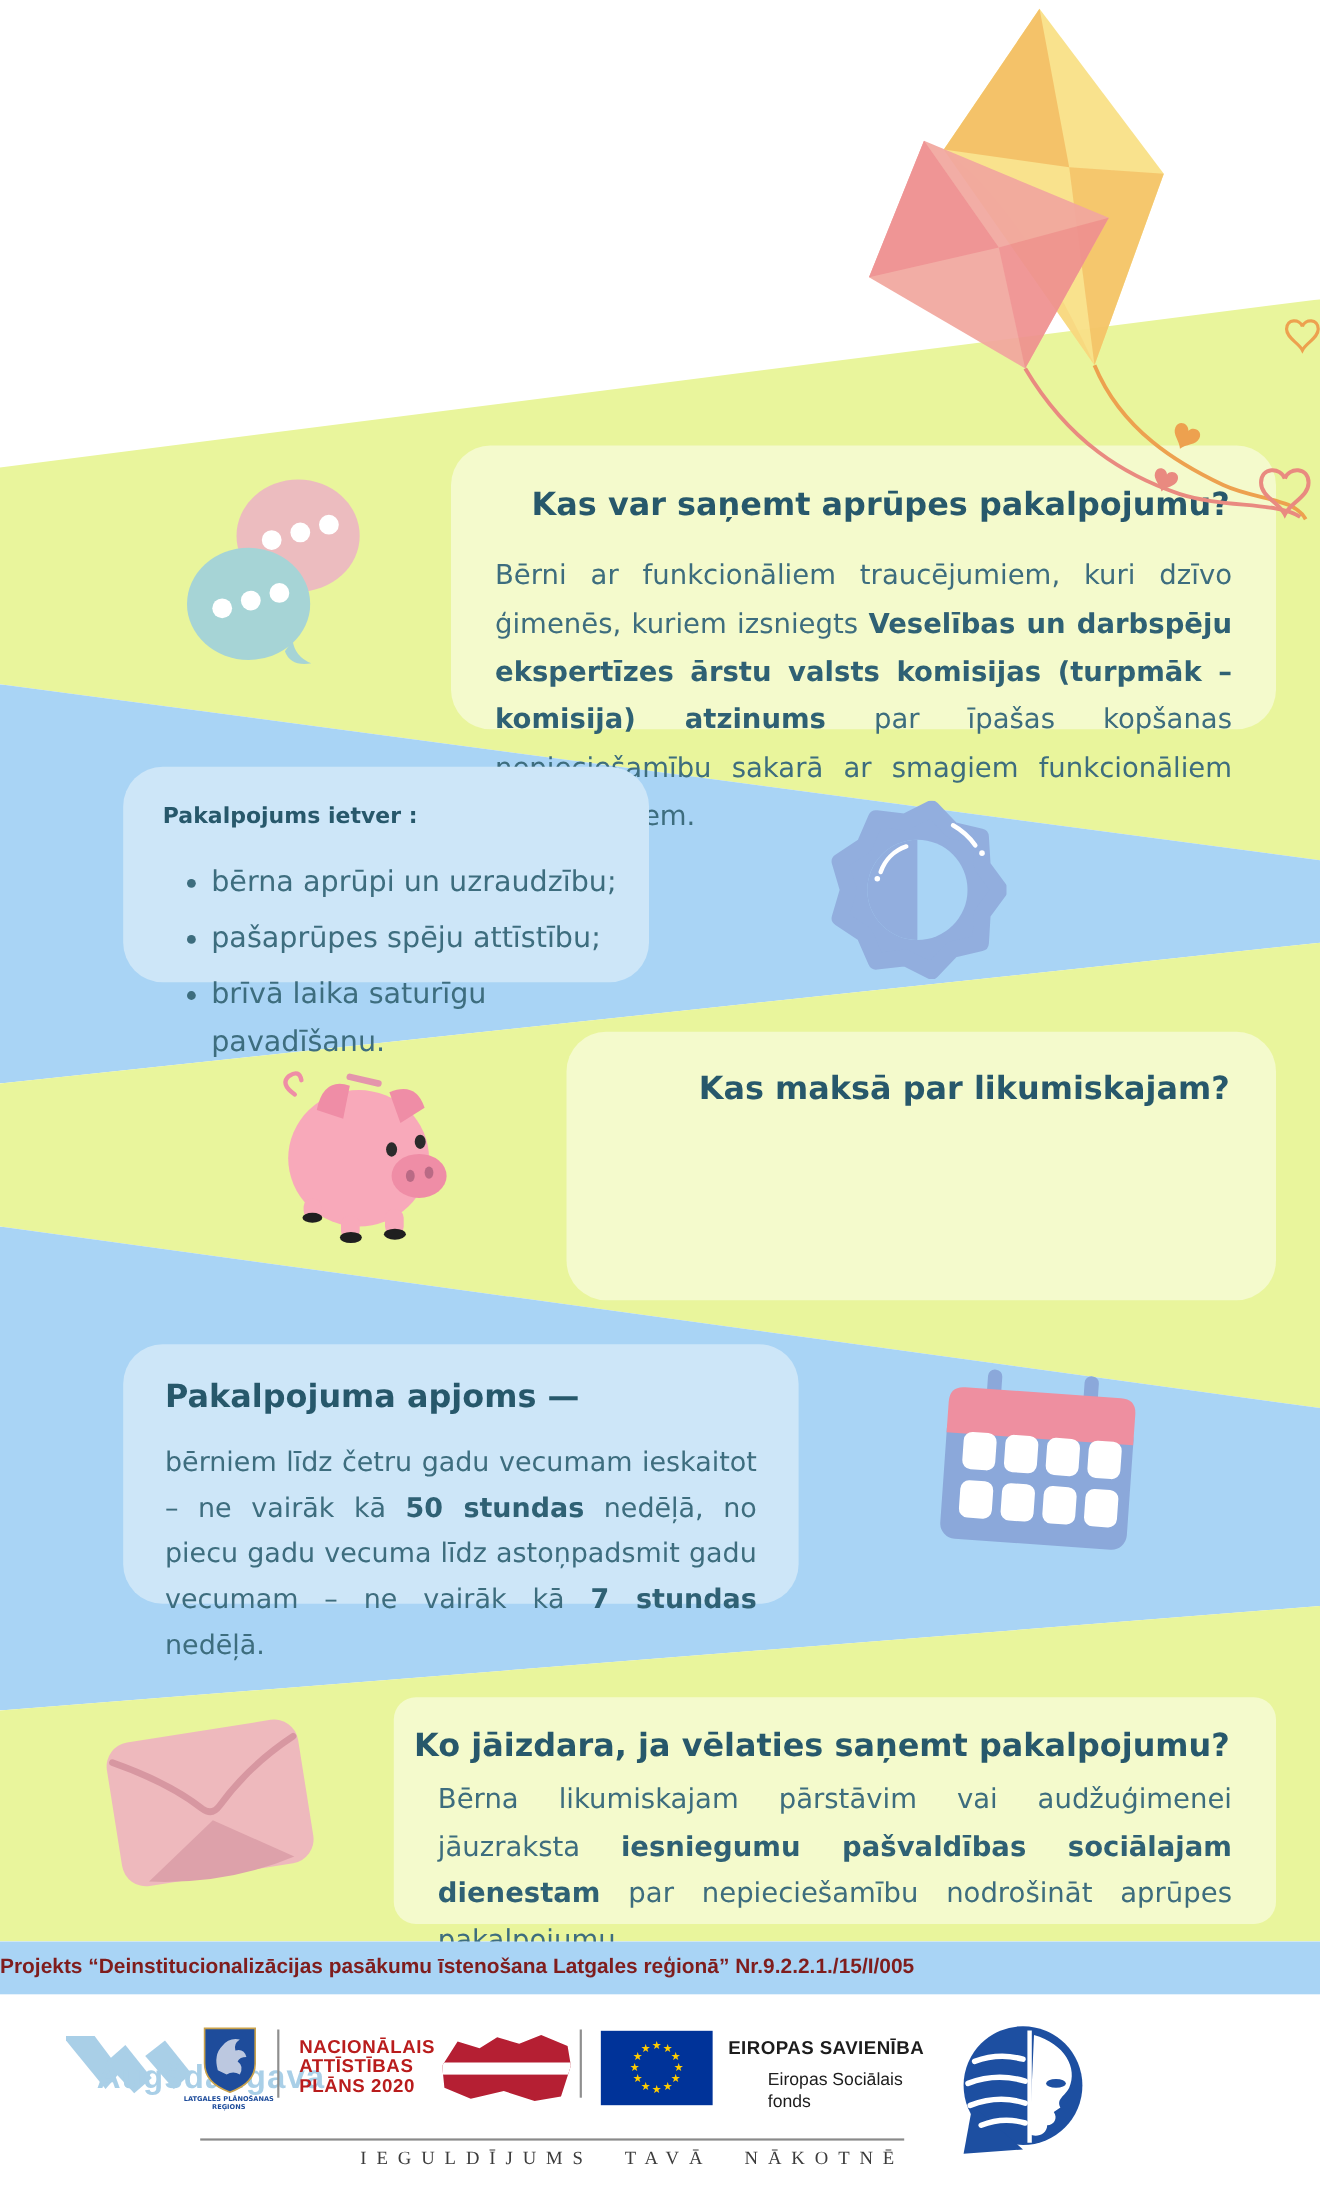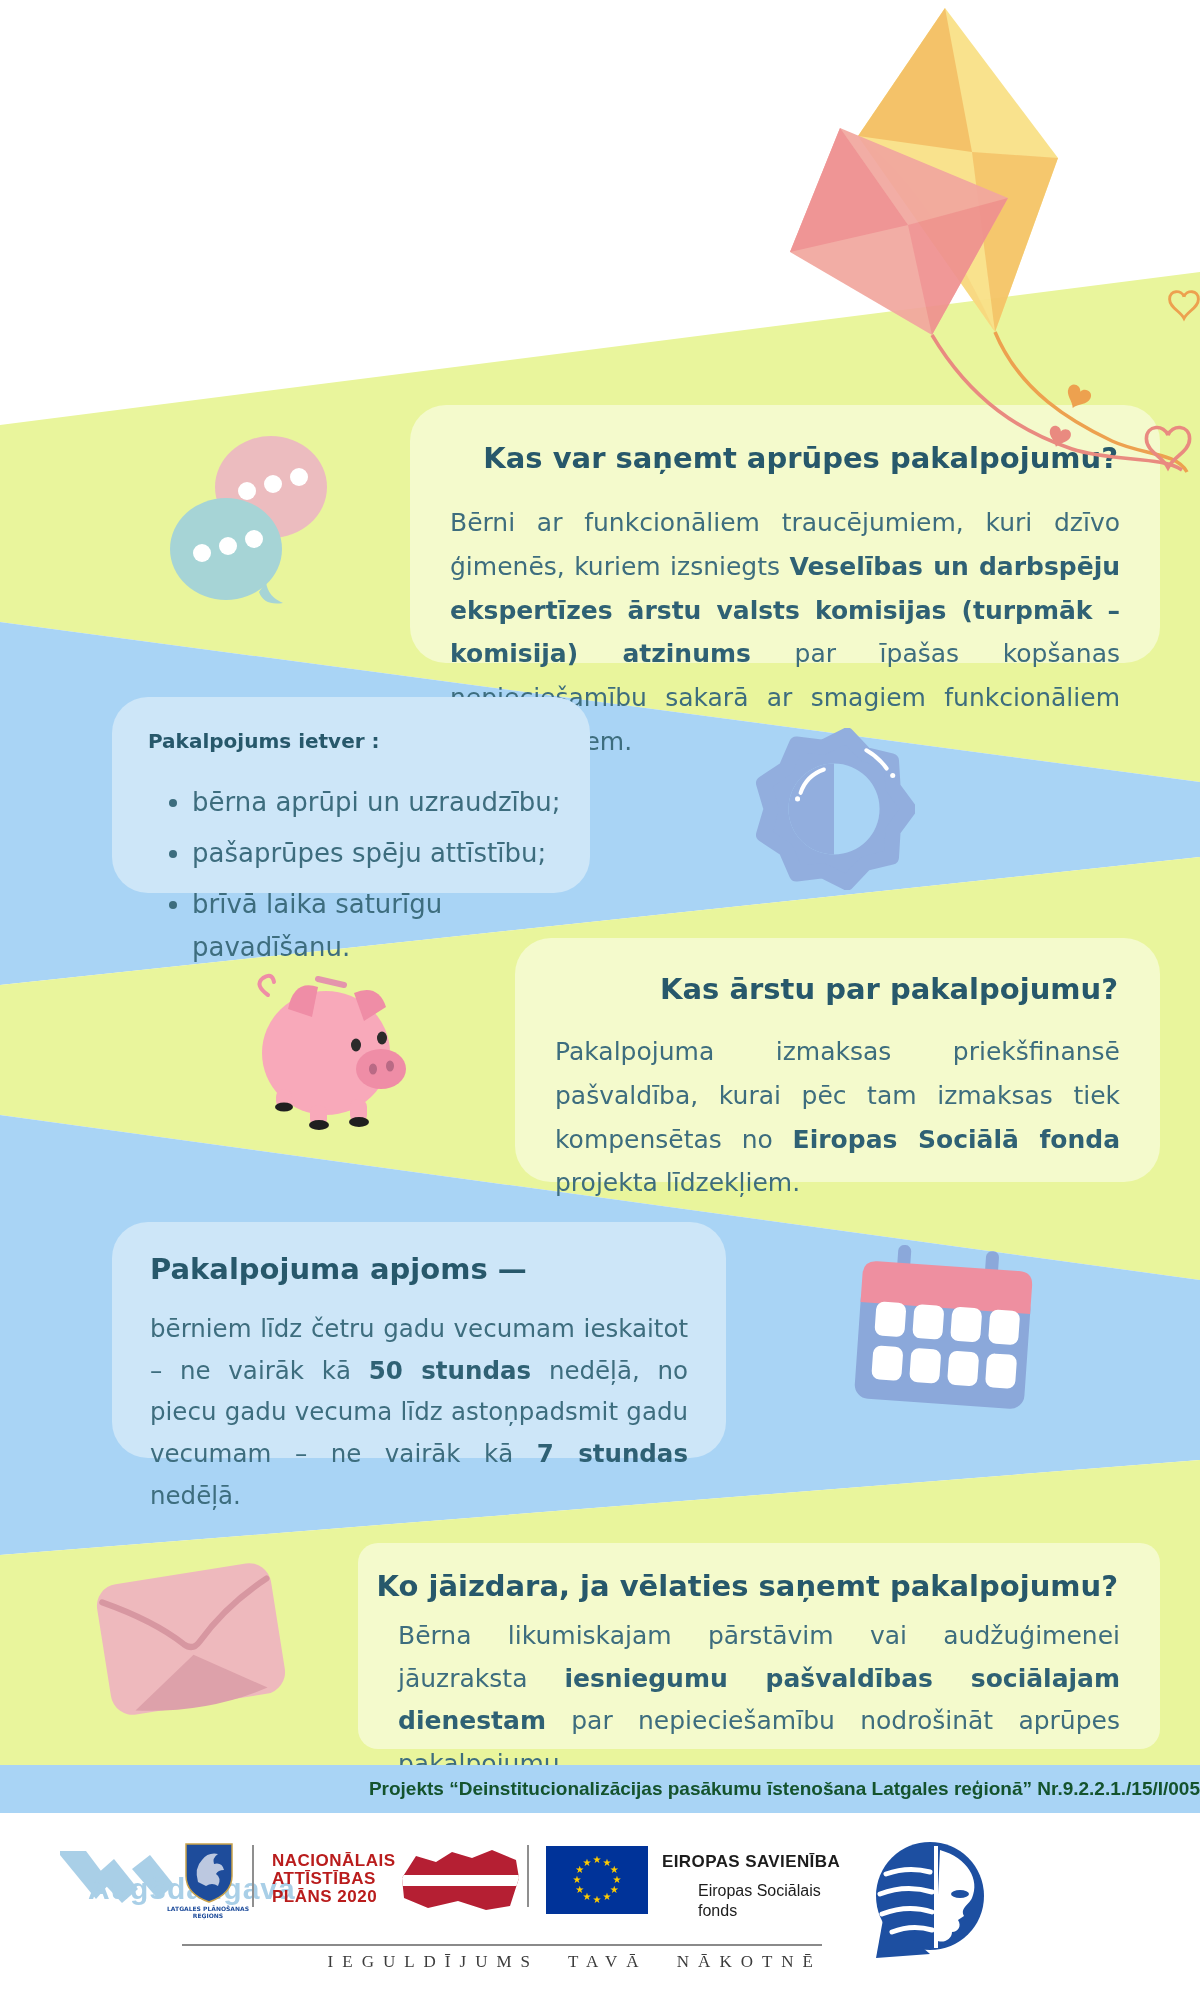--- a/index.html
+++ b/index.html
@@ -38,22 +38,22 @@
   #card-cost h2{position:absolute;right:42px;top:34px;}
   #card-cost .body{position:absolute;left:40px;right:40px;top:92px;}
   #card-scope{left:112px;top:1222px;width:614px;height:236px;}
   #card-scope h2{position:absolute;left:38px;top:30px;}
   #card-scope .body{position:absolute;left:38px;right:38px;top:86px;font-size:24.5px;line-height:1.7;}
   #card-apply{left:358px;top:1543px;width:802px;height:206px;border-radius:20px;}
   #card-apply h2{position:absolute;right:42px;top:26px;}
   #card-apply .body{position:absolute;left:40px;right:40px;top:72px;line-height:1.7;}
   
   .project-bar{left:0;top:1765px;width:1200px;height:48px;background:#a9d4f5;}
-  .project-bar div{width:100%;text-align:right;line-height:48px;font-size:19px;font-weight:600;
-                   color:#14532d;font-family:"Liberation Sans",sans-serif;}
+  .project-bar div{width:100%;text-align:left;line-height:48px;font-size:19px;font-weight:600;
+                   color:#7f1d1d;font-family:"Liberation Sans",sans-serif;}
   
   .divider{width:2px;height:62px;background:#8f8f8f;}
   .nap{left:272px;top:1852px;color:#b91c1c;font-family:"Liberation Sans",sans-serif;
        font-weight:700;font-size:17px;line-height:18px;letter-spacing:.5px;}
   .eu-text{left:662px;top:1852px;color:#1c1c1c;font-family:"Liberation Sans",sans-serif;}
   .eu-text .t1{font-weight:700;font-size:17px;letter-spacing:.4px;}
   .eu-text .t2{font-size:16px;line-height:20px;margin-top:9px;margin-left:36px;}
   .shield-caption{left:158px;top:1905px;width:100px;text-align:center;color:#1e4c9b;
                   font-size:6px;line-height:7px;font-weight:700;}
   .wordmark-text{left:88px;top:1872px;color:#a9cfe7;font-weight:700;font-size:30px;
@@ -155,22 +155,21 @@
     <ellipse cx="152" cy="101" rx="4" ry="5.5" fill="#b96a85"></ellipse>
     <rect x="112" y="134" width="17" height="24" rx="8" fill="#f8a9ba"></rect>
     <ellipse cx="121" cy="157" rx="10" ry="5" fill="#1f1f1f"></ellipse>
     <rect x="72" y="140" width="17" height="22" rx="8" fill="#f8a9ba"></rect>
     <ellipse cx="81" cy="160" rx="10" ry="5" fill="#1f1f1f"></ellipse>
     <rect x="38" y="124" width="16" height="20" rx="8" fill="#f8a9ba"></rect>
     <ellipse cx="46" cy="142" rx="9" ry="4.5" fill="#1f1f1f"></ellipse>
   </svg>
 
   <div class="card on-yellow" id="card-cost">
-    <h2>Kas ārstu par pakalpojumu?</h2>
-    <div class="body"><span>Pakalpojuma izmaksas priekšfinansē pašvaldība, kurai pēc tam izmaksas tiek kompensētas no </span><b>Eiropas Sociālā fonda</b><span> projekta līdzekļiem.</span></div>
+    <h2>Kas maksā par likumiskajam?</h2>
   </div>
 
   <div class="card on-blue" id="card-scope">
     <h2>Pakalpojuma apjoms —</h2>
     <div class="body"><span>bērniem līdz četru gadu vecumam ieskaitot – ne vairāk kā </span><b>50 stundas</b><span> nedēļā, no piecu gadu vecuma līdz astoņpadsmit gadu vecumam – ne vairāk kā </span><b>7 stundas</b><span> nedēļā.</span></div>
   </div>
 
   <svg class="abs" style="left:853px;top:1246px;transform:rotate(4deg);" width="182" height="162" viewBox="0 0 182 162">
     <rect x="40" y="2" width="13" height="40" rx="6" fill="#8ba8da"></rect>
     <rect x="128" y="2" width="13" height="40" rx="6" fill="#8ba8da"></rect>

